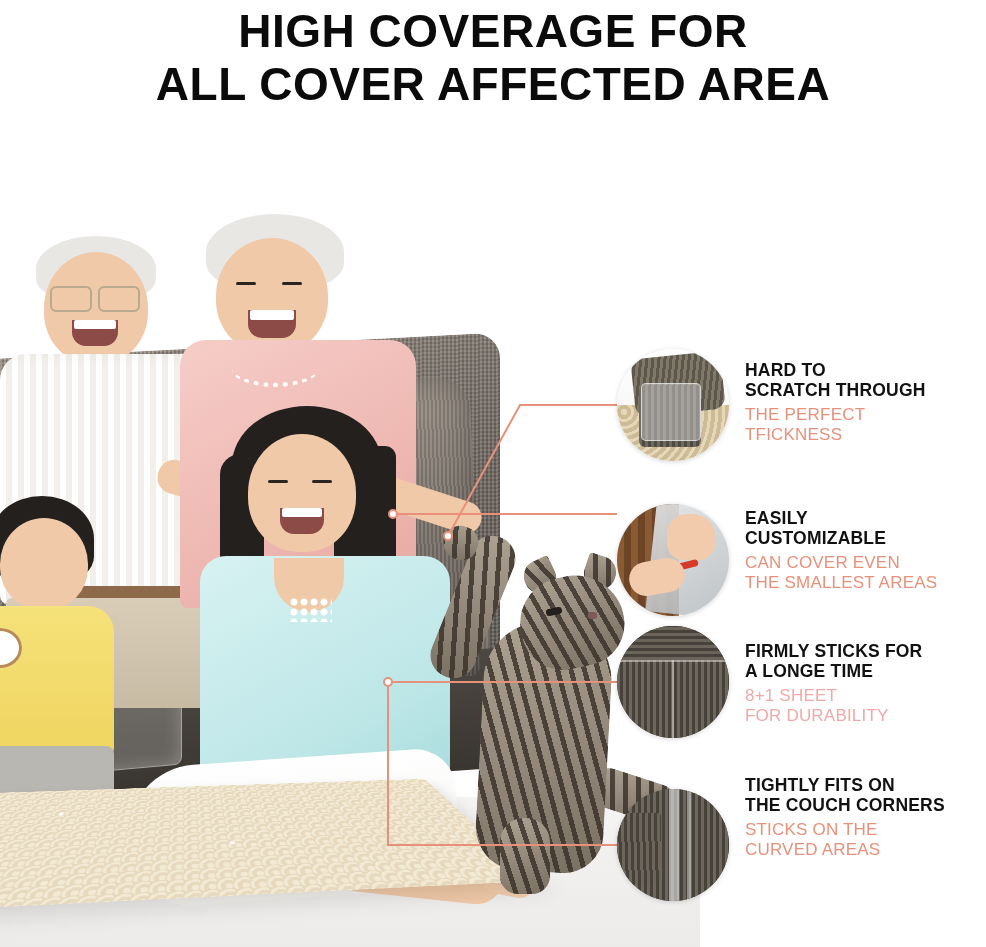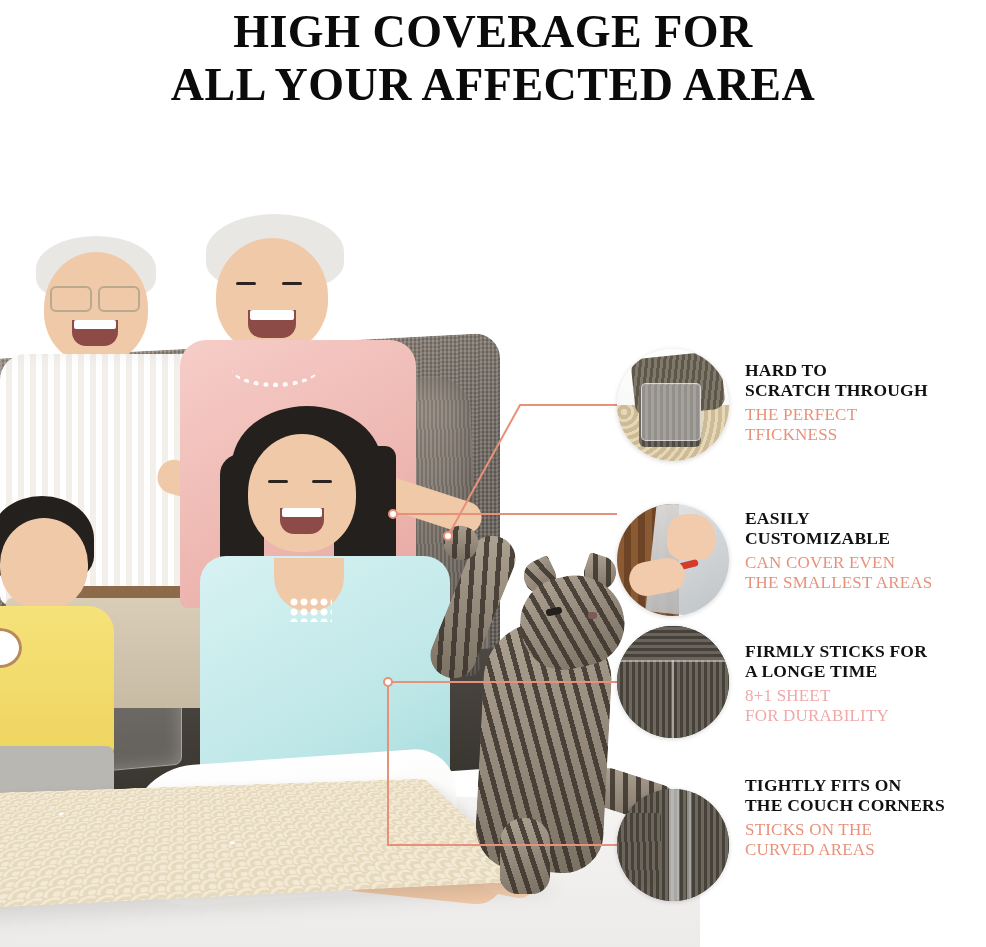--- a/index.html
+++ b/index.html
@@ -1,19 +1,19 @@
 <!DOCTYPE html>
 <html><head>
 <meta charset="utf-8">
 <style>
   html,body{margin:0;padding:0;background:#fff;}
   body{width:986px;height:947px;position:relative;overflow:hidden;
        font-family:"Liberation Sans","DejaVu Sans",sans-serif;}
 
-  #stage{position:absolute;inset:0;width:986px;height:947px;background:#ffffff;font-family:Liberation Serif, serif;}
+  #stage{position:absolute;inset:0;width:986px;height:947px;background:#ffffff;}
 
   
   .headline{position:absolute;left:0;width:986px;text-align:center;color:#0b0b0b;
             font-weight:700;letter-spacing:.5px;line-height:1.04;}
   #hl1{top:8px;font-size:46px;}
   #hl2{top:61px;font-size:46px;}
   #sub{position:absolute;top:132px;left:0;width:986px;text-align:center;
        color:#111;font-size:29px;font-weight:700;letter-spacing:.4px;}
 
   
@@ -183,21 +183,21 @@
   .callout{position:absolute;width:250px;}
   .ctitle{color:#111;font-size:17.5px;font-weight:700;line-height:1.16;letter-spacing:.2px;}
   .csub{font-size:17px;font-weight:400;line-height:1.18;letter-spacing:.2px;margin-top:4px;}
 </style>
 </head>
 <body>
 
 <div id="stage">
 
   <div class="headline" id="hl1">HIGH COVERAGE FOR</div>
-  <div class="headline" id="hl2">ALL YOUR AFFECTED AREA</div>
+  <div class="headline" id="hl2">ALL COVER AFFECTED AREA</div>
 
   <div id="scene">
     <div id="sceneClip">
       <div class="floor"></div>
       <div class="couchBack"></div>
       <div class="couchSeat"></div>
       <div class="couchBase"></div>
       <div class="couchArm"></div>
 
       <div class="film" id="film1"></div>

